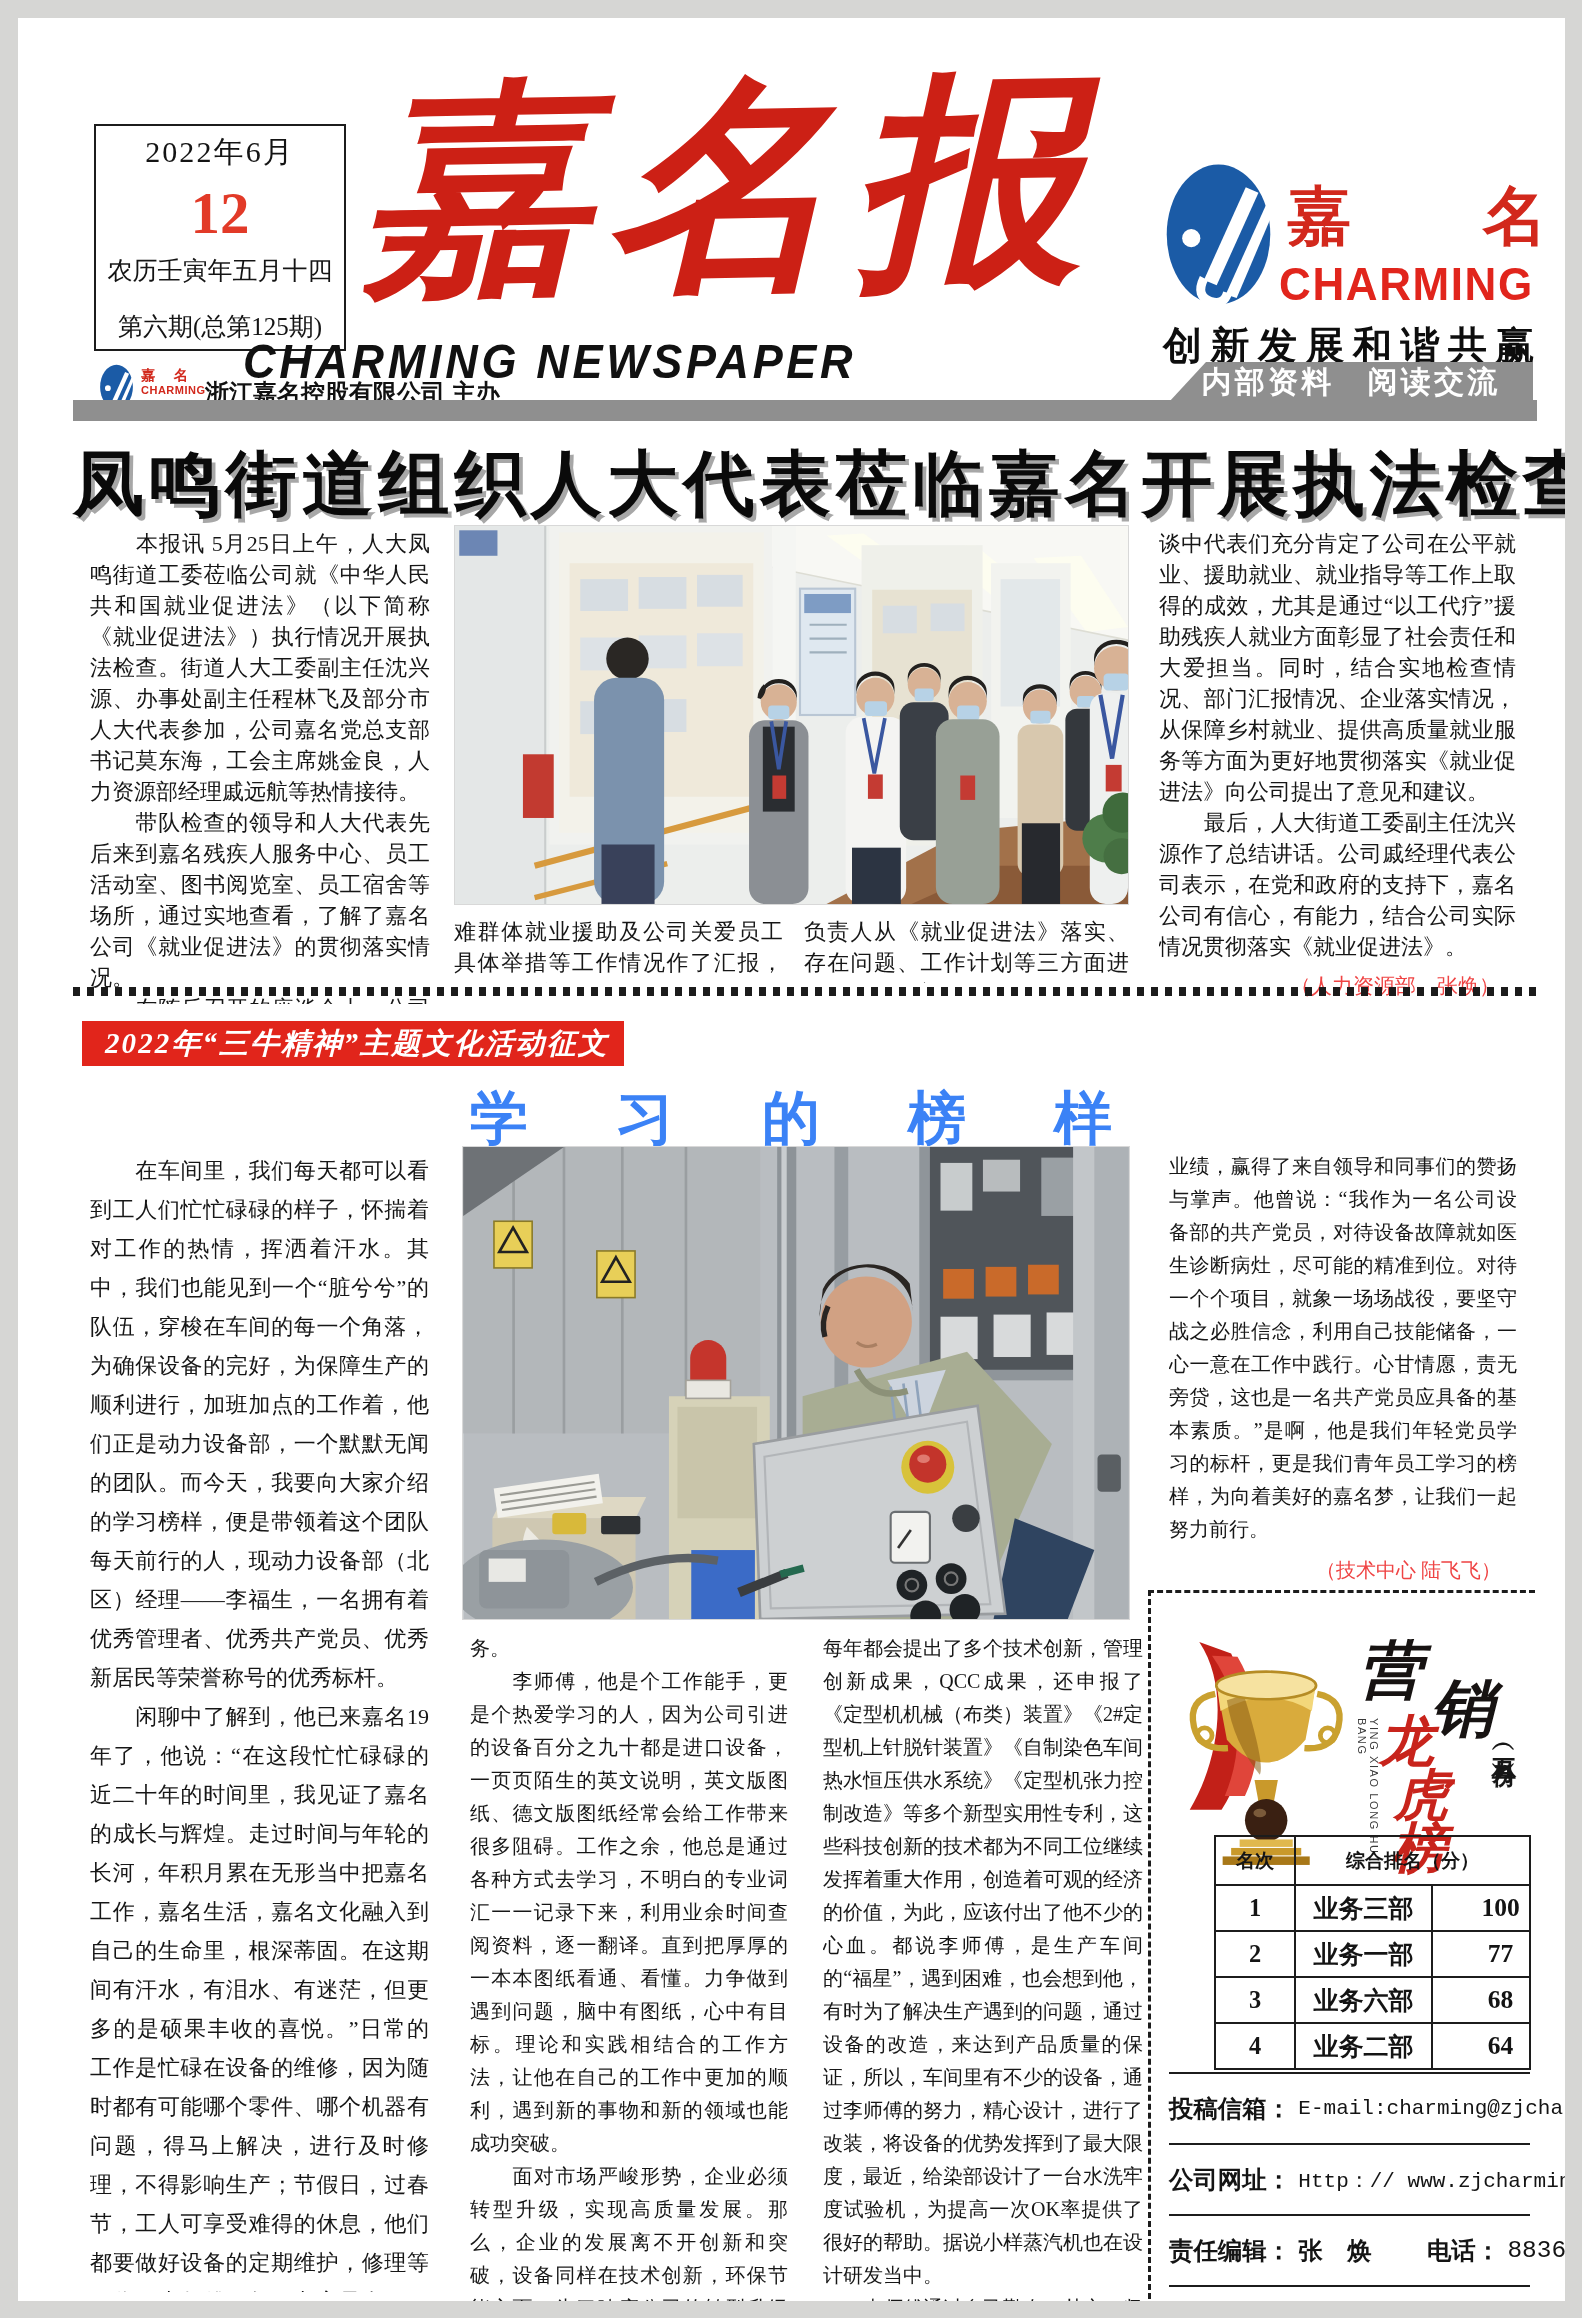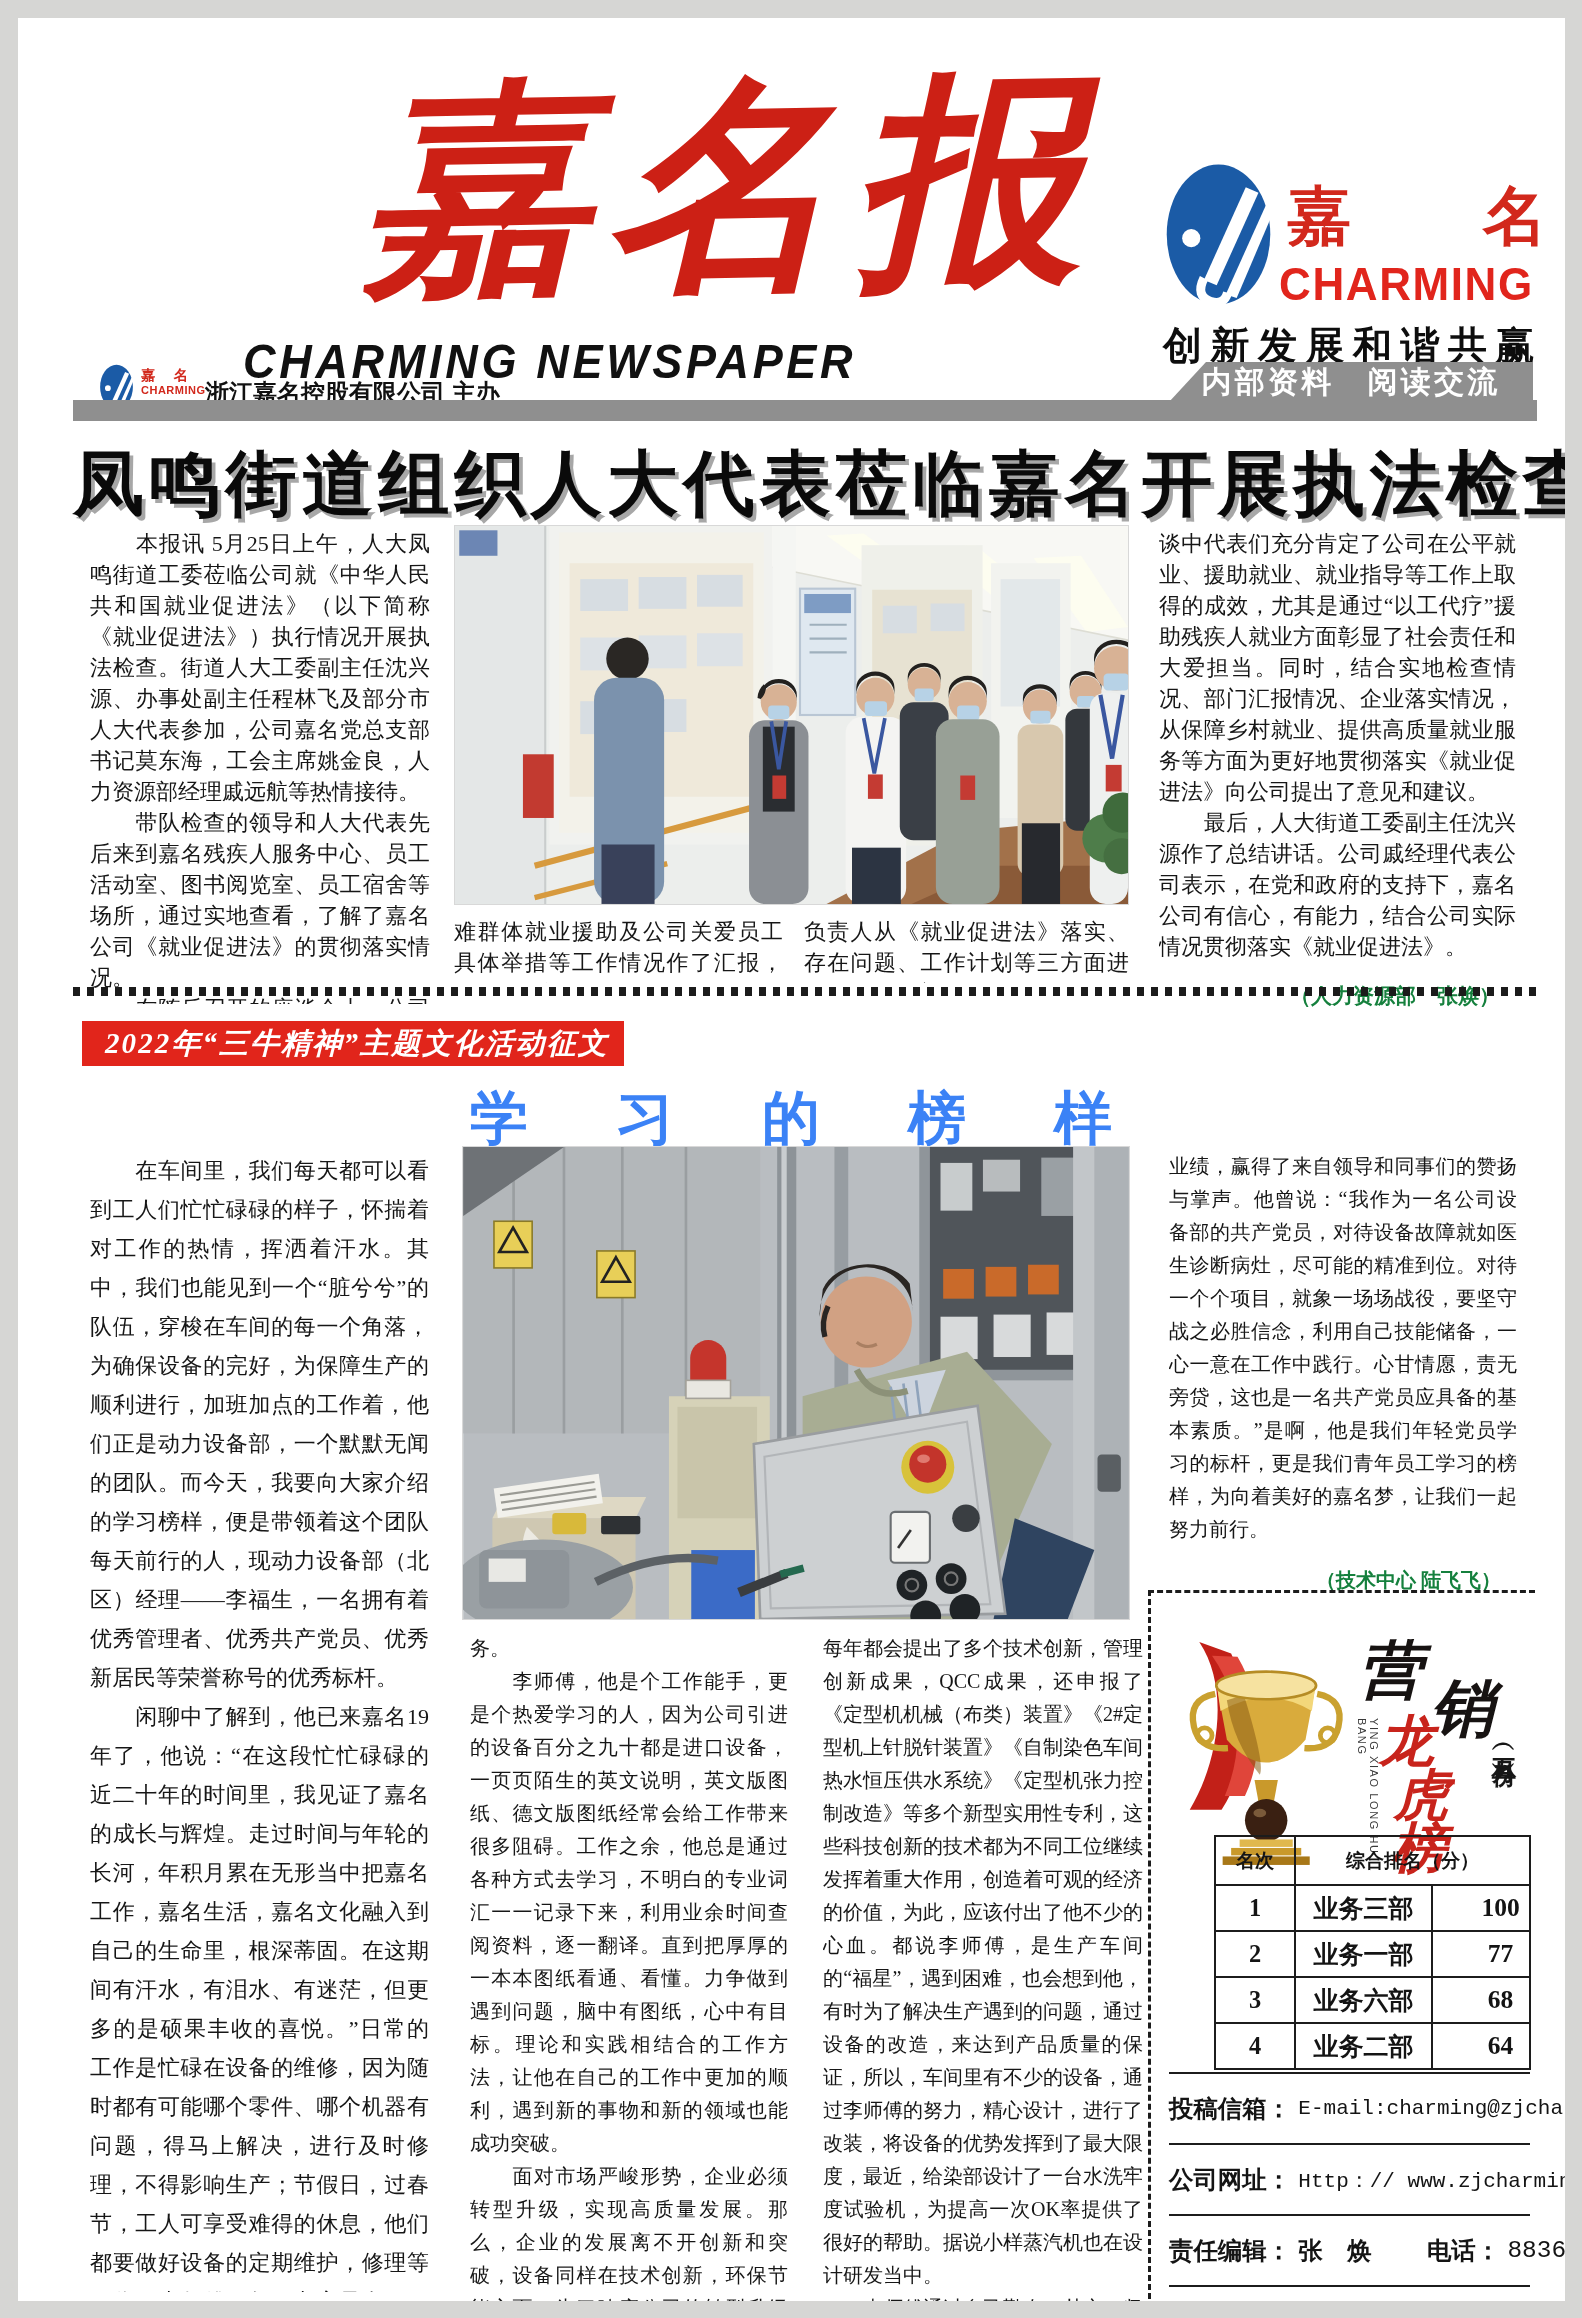--- a/index.html
+++ b/index.html
@@ -3,21 +3,21 @@
 <meta charset="utf-8">
 <style>
   html,body{margin:0;padding:0;background:#c9c9c7;}
   .canvas{position:relative;width:1583px;height:2319px;background:#d6d6d4;font-family:"Liberation Serif","DejaVu Serif",serif;color:#141414;}
   .sheet{position:absolute;left:18px;top:18px;width:1547px;height:2283px;background:#ffffff;overflow:hidden;}
   .abs{position:absolute;}
   .sans{font-family:"Liberation Sans","DejaVu Sans",sans-serif;}
   .body-text{font-size:22px;line-height:31px;text-align:justify;white-space:pre-line;overflow:hidden;color:#161616;}
   .body-text2{font-size:22px;line-height:39px;text-align:justify;white-space:pre-line;overflow:hidden;color:#161616;}
   .body-text3{font-size:20px;line-height:33px;text-align:justify;white-space:pre-line;overflow:hidden;color:#161616;}
-  .byline{text-align:right;font-size:21px;padding-right:16px;margin-top:14px;color:#15803d;font-weight:bold;}
+  .byline{text-align:right;font-size:21px;padding-right:16px;margin-top:4px;color:#ef4444;}
   
   .datebox{border:2.1px solid #1c1c1c;text-align:center;display:flex;flex-direction:column;justify-content:center;gap:14px;}
   .datebox .m{font-size:30px;letter-spacing:2.1px;}
   .datebox .d{font-size:59px;font-weight:bold;color:#e23a28;line-height:53px;}
   .datebox .l{font-size:25px;}
   .datebox .i{font-size:25px;margin-top:9.6px;}
   .masthead-title{font-size:228px;font-weight:bold;font-style:italic;color:#cc2015;letter-spacing:18px;text-align:center;line-height:308px;transform:rotate(-1deg);}
   .subtitle{font-size:45px;font-weight:900;font-style:italic;letter-spacing:3.7px;color:#111;white-space:nowrap;transform:scaleY(1.08);transform-origin:left top;}
   .publisher{font-size:24px;font-weight:bold;color:#111;}
   .minilogo-cn{font-size:14.3px;font-weight:bold;color:#d2281c;letter-spacing:7.4px;line-height:16px;}
@@ -51,20 +51,26 @@
   .foot-row.last{border-bottom:2.7px solid #1c1c1c;}
   .foot-label{font-size:24.4px;font-weight:bold;font-family:"Liberation Sans",sans-serif;white-space:nowrap;}
   .foot-val{font-size:21px;font-family:"Liberation Mono","DejaVu Sans Mono",monospace;white-space:nowrap;}
 </style>
 </head>
 <body>
 
 <div class="canvas">
  <div class="sheet">
 
+  <div class="abs datebox" style="left:76px;top:106px;width:248px;height:223px;">
+    <div class="m">2022年6月</div>
+    <div class="d">12</div>
+    <div class="l">农历壬寅年五月十四</div>
+    <div class="i">第六期(总第125期)</div>
+  </div>
 
   <div class="abs masthead-title" style="left:313px;top:15px;width:796px;height:313px;">嘉名报</div>
 
   <div class="abs subtitle sans" style="left:225px;top:316px;">CHARMING  NEWSPAPER</div>
 
   <div class="abs" style="left:81px;top:346px;width:35px;height:46px;">
     <svg width="35" height="46" viewBox="0 0 120 160">
       <ellipse cx="60" cy="80" rx="57" ry="77" fill="#1b5ba6"></ellipse>
       <circle cx="30" cy="84" r="10" fill="#fff"></circle>
       <path d="M44,130 L90,28 L104,34 L58,136 Z" fill="#fff"></path>

